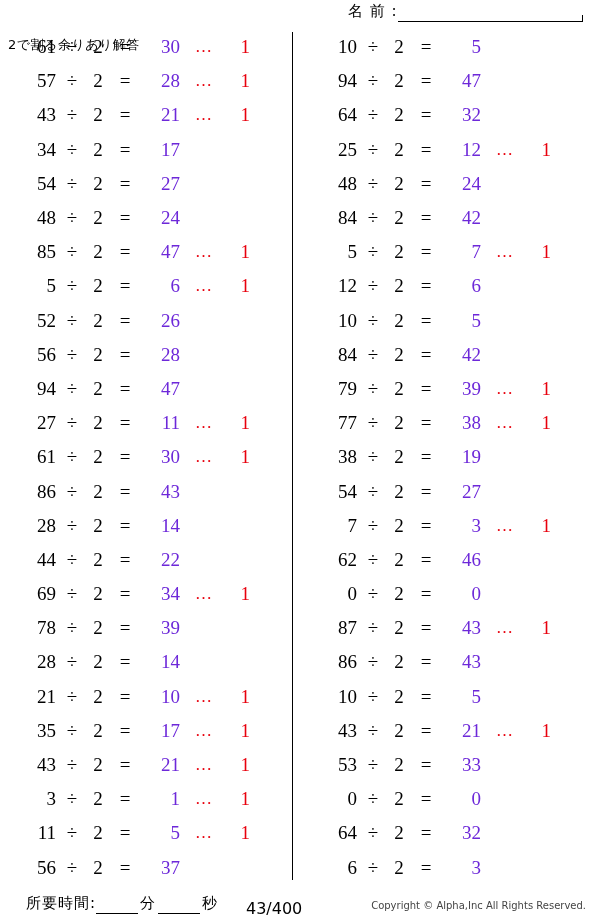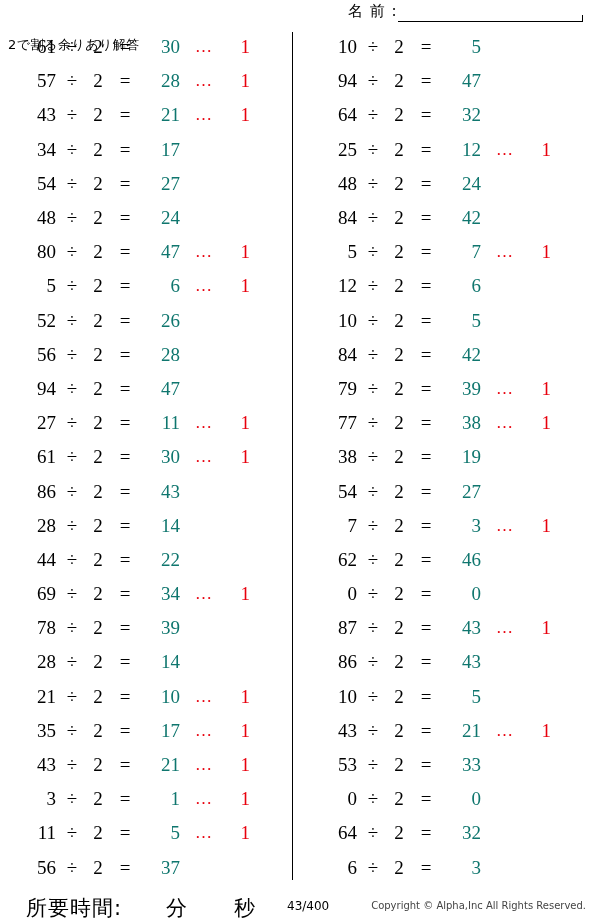--- a/index.html
+++ b/index.html
@@ -101,60 +101,59 @@
     display: flex;
     align-items: center;
     font-size: 19px;
     white-space: nowrap;
   }
   .cell { display: inline-block; text-align: right; }
   .c-dividend { width: 48px; padding-right: 2px; }
   .c-op       { width: 28px; text-align: center; }
   .c-divisor  { width: 24px; text-align: center; }
   .c-eq       { width: 30px; text-align: center; }
-  .c-quotient { width: 44px; color: #0f766e; padding-right: 4px; }
+  .c-quotient { width: 44px; color: #6d28d9; padding-right: 4px; }
   .c-dots     { width: 40px; text-align: center; color: #e8000d; font-size: 17px; letter-spacing: 1px; }
   .c-rem      { width: 26px; text-align: right; color: #e8000d; }
 
   .col-left .row  { padding-left: 10px; }
   .col-right .row { padding-left: 18px; }
 
   
   .footer {
     position: absolute;
     left: 0;
     bottom: 0;
     width: 600px;
     height: 34px;
   }
   .time-block {
     position: absolute;
     left: 26px;
     top: 6px;
-    font-size: 21px;
+    font-size: 15px;
     font-family: "DejaVu Sans", sans-serif;
     letter-spacing: 1px;
     display: flex;
     align-items: flex-end;
   }
   .time-label { padding-bottom: 1px; }
   .time-slot {
     display: inline-block;
     width: 42px;
     border-bottom: 1px solid #000;
     height: 18px;
   }
   .time-unit { padding: 0 2px 1px 2px; }
   .page-num {
     position: absolute;
     left: 246px;
     top: 11px;
-    font-size: 12px;
+    font-size: 16px;
     font-family: "DejaVu Sans", sans-serif;
-    margin-left: 41px;
   }
   .copyright {
     position: absolute;
     right: 14px;
     top: 12px;
     font-size: 10px;
     font-family: "DejaVu Sans", sans-serif;
     color: #444;
   }
 </style>
@@ -224,21 +223,21 @@
         <div class="row">
           <span class="cell c-dividend">48</span>
           <span class="cell c-op">÷</span>
           <span class="cell c-divisor">2</span>
           <span class="cell c-eq">=</span>
           <span class="cell c-quotient">24</span>
           <span class="cell c-dots"></span>
           <span class="cell c-rem"></span>
         </div>
         <div class="row">
-          <span class="cell c-dividend">80</span>
+          <span class="cell c-dividend">85</span>
           <span class="cell c-op">÷</span>
           <span class="cell c-divisor">2</span>
           <span class="cell c-eq">=</span>
           <span class="cell c-quotient">47</span>
           <span class="cell c-dots">…</span>
           <span class="cell c-rem">1</span>
         </div>
         <div class="row">
           <span class="cell c-dividend">5</span>
           <span class="cell c-op">÷</span>

